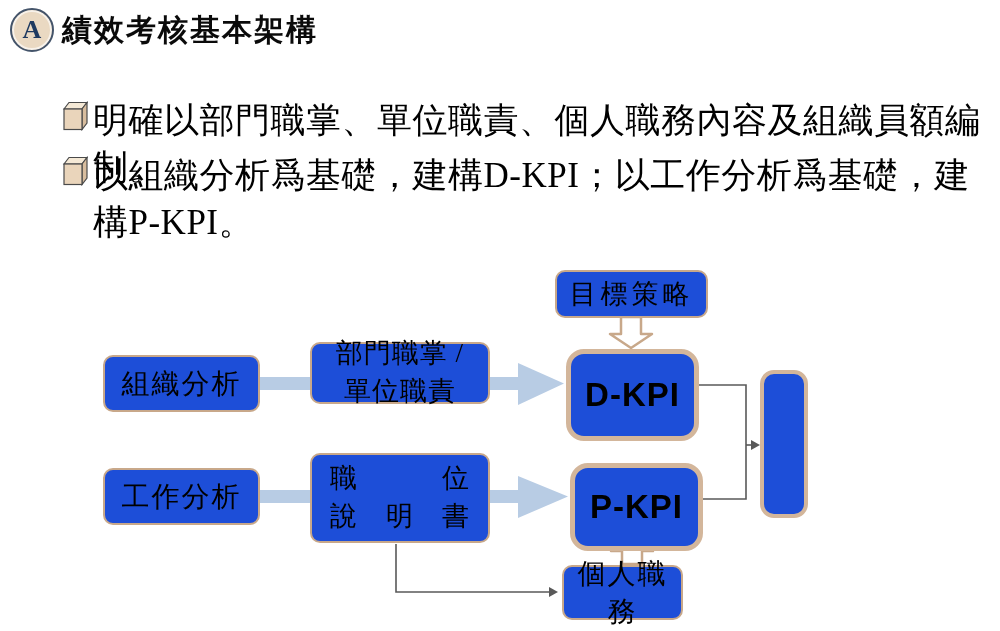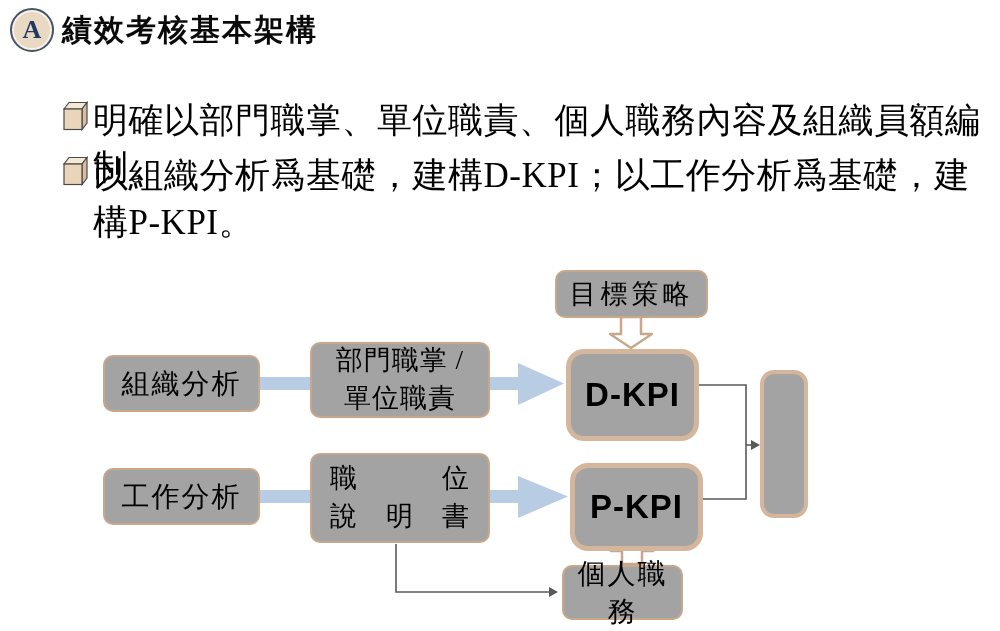--- a/index.html
+++ b/index.html
@@ -15,21 +15,21 @@
     display:flex;align-items:center;justify-content:center;
     font-size:26px;font-weight:700;color:#1F3A60;
   }
   .title{font-size:30px;font-weight:700;letter-spacing:2px;color:#0a0a0a;}
   
   .bullet{position:absolute;left:62px;display:flex;align-items:flex-start;gap:5px;}
   .bullet .txt{font-size:35px;line-height:1.35;letter-spacing:.5px;}
   .cube{flex:0 0 auto;margin-top:4px;}
   
   .node{
-    position:absolute;background:#a3a3a3;border:2.5px solid #C8A88A;border-radius:10px;
+    position:absolute;background:#1d4ed8;border:2.5px solid #C8A88A;border-radius:10px;
     display:flex;align-items:center;justify-content:center;text-align:center;
     font-size:28px;letter-spacing:2px;box-sizing:border-box;z-index:2;
   }
   .node.thick{border-width:5px;border-color:#D3B69B;border-radius:18px;}
   .kpi{font-family:"Liberation Sans","DejaVu Sans",sans-serif;font-weight:700;
        font-size:33px;letter-spacing:1px;color:#000;}
   .twolines{flex-direction:column;line-height:1.4;font-size:27px;letter-spacing:1px;}
   .justrow{display:flex;justify-content:space-between;width:100%;box-sizing:border-box;padding:0 18px;}
   .vert{flex-direction:column;line-height:1.25;font-size:27px;letter-spacing:0;}
   #svglayer{position:absolute;left:0;top:0;z-index:1;}
@@ -88,21 +88,21 @@
   </svg>
 
   <div class="node" style="left:555px;top:270px;width:153px;height:48px;letter-spacing:4px;font-size:27px;">
     <span>目標策略</span>
   </div>
 
   <div class="node" style="left:103px;top:355px;width:157px;height:57px;">
     <span>組織分析</span>
   </div>
 
-  <div class="node twolines" style="left:310px;top:342px;width:180px;height:76px;">
+  <div class="node twolines" style="left:310px;top:342px;width:180px;height:62px;">
     <span>部門職掌 /</span>
     <span>單位職責</span>
   </div>
 
   <div class="node thick kpi" style="left:566px;top:349px;width:133px;height:92px;">
     <span>D-KPI</span>
   </div>
 
   <div class="node" style="left:103px;top:468px;width:157px;height:57px;">
     <span>工作分析</span>

